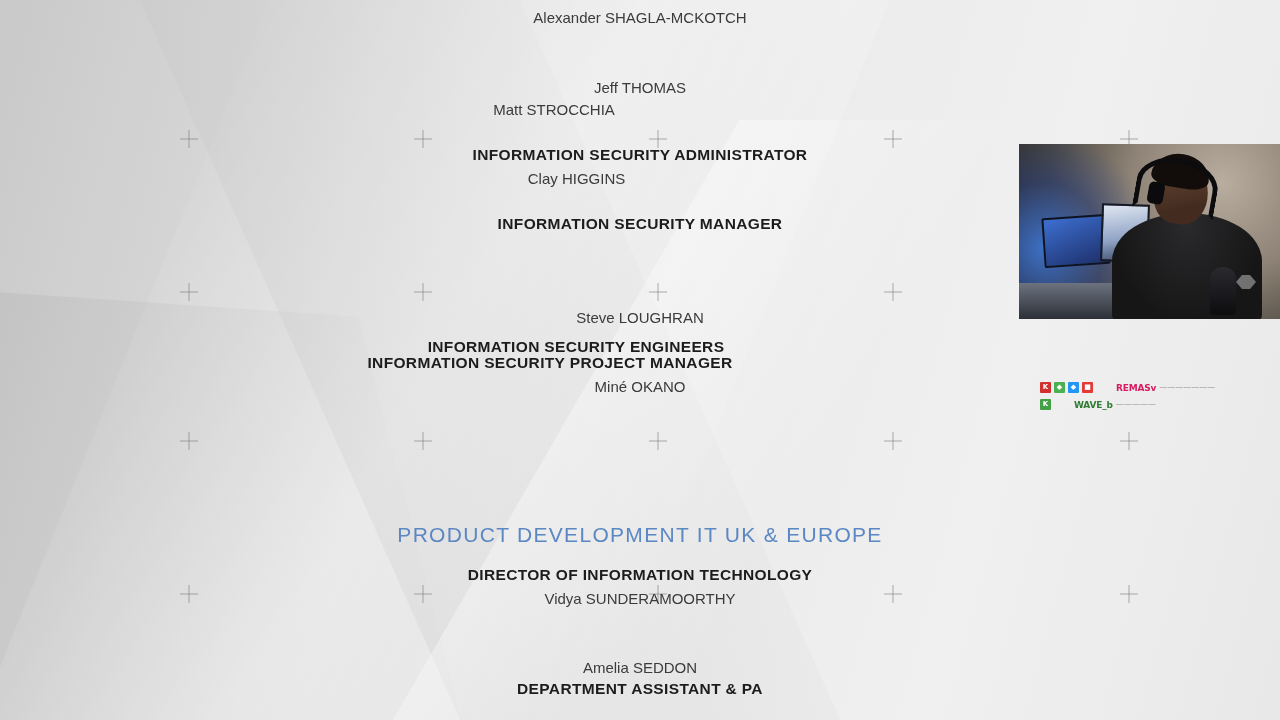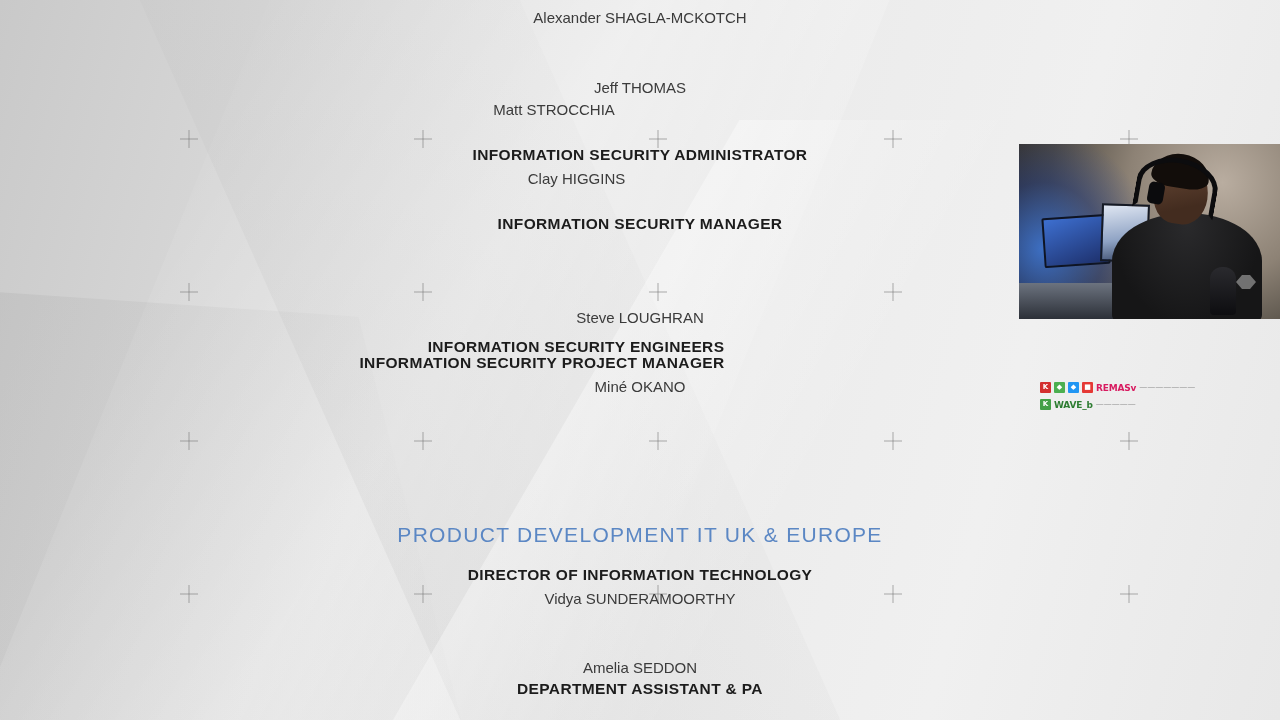--- a/index.html
+++ b/index.html
@@ -271,20 +271,21 @@
     inset: 0;
     font-size: 7px;
     color: #fff;
     line-height: 11px;
     text-align: center;
     font-weight: bold;
   }
   .ov-user {
     letter-spacing: -0.2px;
     white-space: nowrap;
+    margin-left: 20px;
   }
   .ov-text {
     color: rgba(90,90,90,0.55);
     font-weight: normal;
     font-size: 8px;
     white-space: nowrap;
     overflow: hidden;
     filter: blur(0.6px);
   }
 </style>
@@ -323,21 +324,21 @@
 
   <div id="credits">
       <div class="credit-block name" style="position: absolute; left: 0px; width: 1280px; top: 7px;">Alexander SHAGLA-MCKOTCH</div>
       <div class="credit-block name" style="position: absolute; left: 0px; width: 1280px; top: 77px;">Jeff THOMAS</div>
       <div class="credit-block name" style="position: absolute; left: 0px; width: 1108px; top: 99px;">Matt STROCCHIA</div>
       <div class="credit-block role" style="position: absolute; left: 0px; width: 1280px; top: 145px;">INFORMATION SECURITY ADMINISTRATOR</div>
       <div class="credit-block name" style="position: absolute; left: 0px; width: 1153px; top: 168px;">Clay HIGGINS</div>
       <div class="credit-block role" style="position: absolute; left: 0px; width: 1280px; top: 214px;">INFORMATION SECURITY MANAGER</div>
       <div class="credit-block role" style="position: absolute; left: 0px; width: 1152px; top: 292px; margin-top: 45px;">INFORMATION SECURITY ENGINEERS</div>
       <div class="credit-block name" style="position: absolute; left: 0px; width: 1280px; top: 307px;">Steve LOUGHRAN</div>
-      <div class="credit-block role" style="position: absolute; left: 0px; width: 1044px; top: 353px; padding-left: 20px;">INFORMATION SECURITY PROJECT MANAGER</div>
+      <div class="credit-block role" style="position: absolute; left: 8px; width: 1044px; top: 353px; padding-left: 20px;">INFORMATION SECURITY PROJECT MANAGER</div>
       <div class="credit-block name" style="position: absolute; left: 0px; width: 1280px; top: 376px;">Miné OKANO</div>
       <div class="credit-block section-title" style="position: absolute; left: 0px; width: 1280px; top: 523px;">PRODUCT DEVELOPMENT IT UK &amp; EUROPE</div>
       <div class="credit-block role" style="position: absolute; left: 0px; width: 1280px; top: 565px;">DIRECTOR OF INFORMATION TECHNOLOGY</div>
       <div class="credit-block name" style="position: absolute; left: 0px; width: 1280px; top: 588px;">Vidya SUNDERAMOORTHY</div>
       <div class="credit-block role" style="position: absolute; left: 0px; width: 1280px; top: 635px; margin-top: 44px;">DEPARTMENT ASSISTANT &amp; PA</div>
       <div class="credit-block name" style="position: absolute; left: 0px; width: 1280px; top: 657px;">Amelia SEDDON</div>
     </div>
 
   <div id="webcam">
     <div class="cam-bg"></div>

